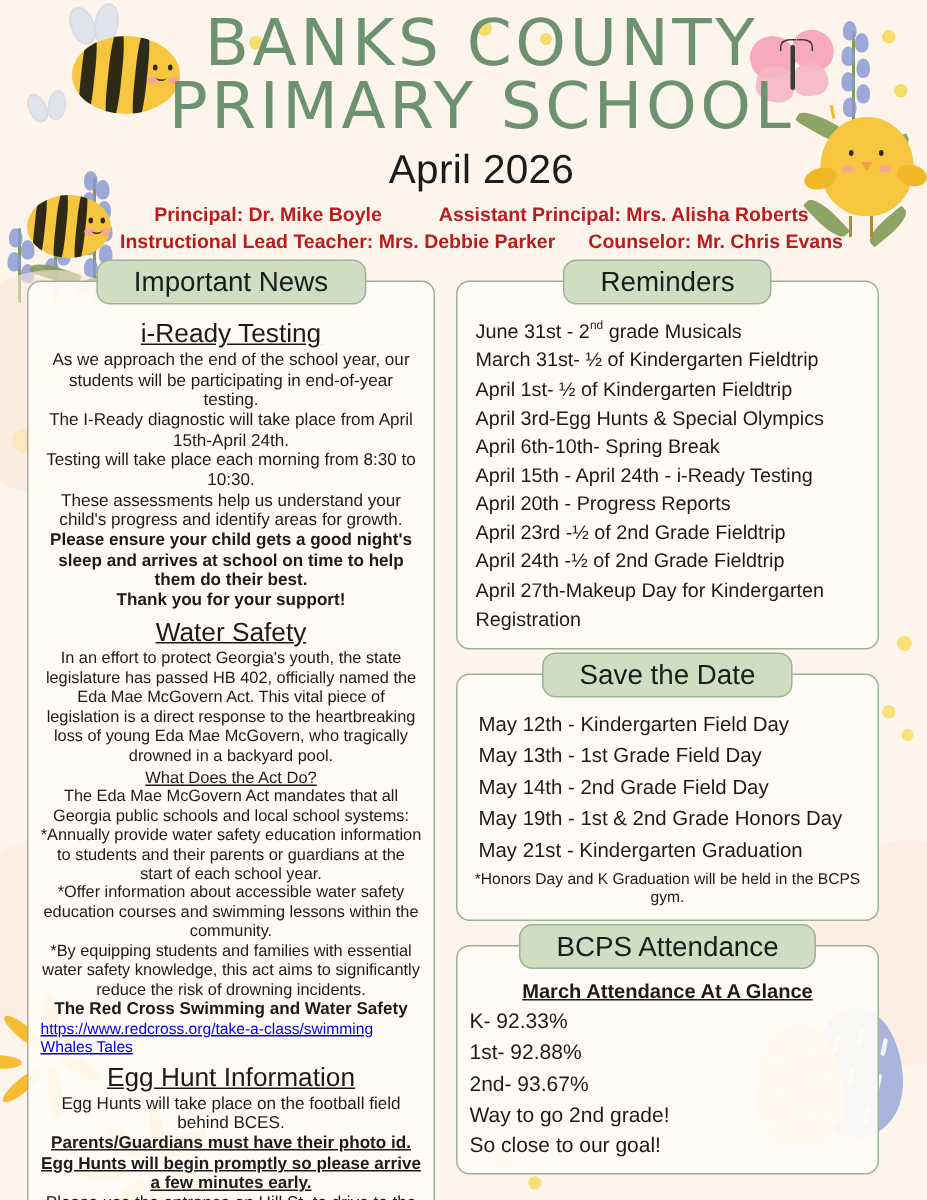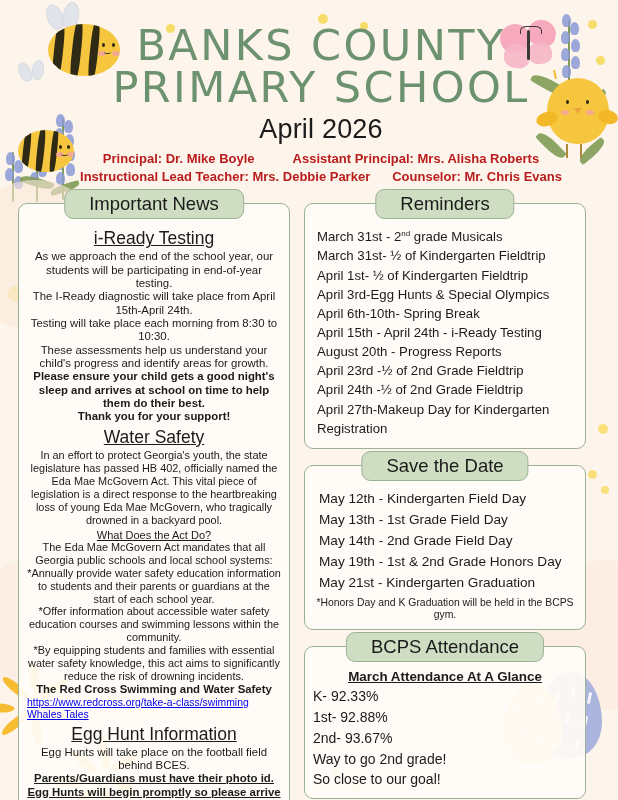--- a/index.html
+++ b/index.html
@@ -42,21 +42,21 @@
   .dot{position:absolute;border-radius:50%;}
 
   .sunflower{position:absolute;}
   .sp{position:absolute;background:#f7b928;border-radius:50% 50% 48% 48%;opacity:.95;}
 
   .egg{position:absolute;border-radius:50% 50% 48% 48%/60% 60% 42% 42%;}
   .egg-dash{position:absolute;background:#ffffff;border-radius:2px;opacity:.85;}
   .flake{position:absolute;color:#fff;font-size:13px;line-height:13px;}
 
   
-  .header{position:relative;padding-top:24px;text-align:center;z-index:3;margin-left:24px;}
+  .header{position:relative;padding-top:8px;text-align:center;z-index:3;margin-left:24px;}
   .school-title{
     font-size:43px;letter-spacing:2.4px;line-height:0.98;
     color:#6d9270;font-weight:400;
     font-family:"DejaVu Sans", sans-serif;
     text-align:center;margin:0 auto;width:430px;
   }
   .month{
     font-size:27px;color:#1b1b1b;margin-top:6px;font-weight:400;
     letter-spacing:.2px;
   }
@@ -334,27 +334,27 @@
         </div>
       </div>
     </div>
 
     <div class="col right">
 
       <div class="panel">
         <div class="panel-title">Reminders</div>
         <div class="panel-body">
           <ul class="reminders">
-            <li><span>March 31st - 2</span><sup>nd</sup><span> grade Musicals</span></li>
+            <li><span>June 31st - 2</span><sup>nd</sup><span> grade Musicals</span></li>
             <li>March 31st- ½ of Kindergarten Fieldtrip</li>
             <li>April 1st- ½ of Kindergarten Fieldtrip</li>
             <li>April 3rd-Egg Hunts &amp; Special Olympics</li>
             <li>April 6th-10th- Spring Break</li>
             <li>April 15th - April 24th - i-Ready Testing</li>
-            <li>August 20th - Progress Reports</li>
+            <li>April 20th - Progress Reports</li>
             <li>April 23rd -½ of 2nd Grade Fieldtrip</li>
             <li>April 24th -½ of 2nd Grade Fieldtrip</li>
             <li>April 27th-Makeup Day for Kindergarten Registration</li>
           </ul>
         </div>
       </div>
 
       <div class="panel">
         <div class="panel-title">Save the Date</div>
         <div class="panel-body">

